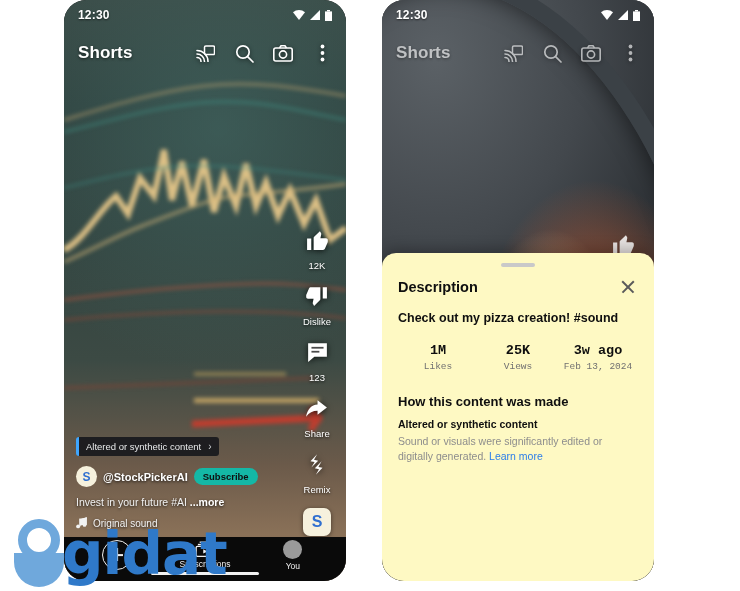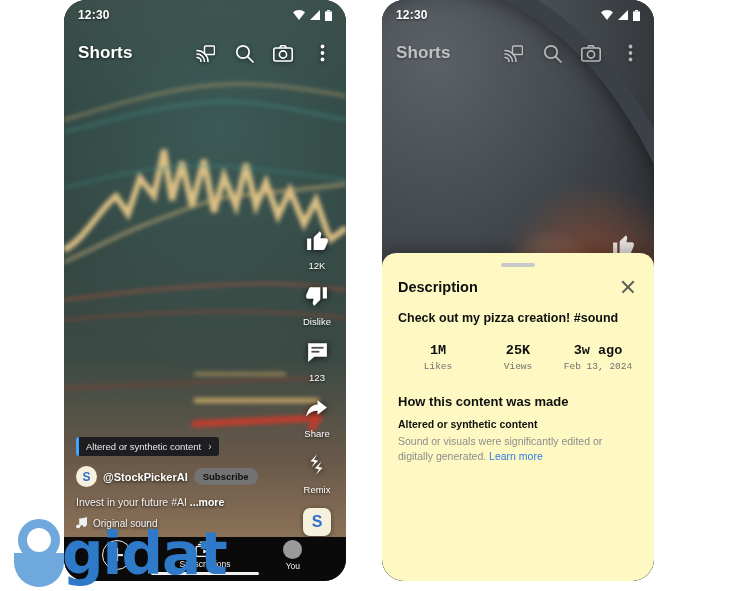--- a/index.html
+++ b/index.html
@@ -77,21 +77,21 @@
   
   .meta{position:absolute;left:0;right:46px;bottom:52px;padding:0 12px;box-sizing:border-box;z-index:6;}
   .chip{display:inline-flex;align-items:center;gap:7px;background:rgba(20,22,26,.88);
     border-radius:3px;padding:4px 8px 4px 7px;border-left:3px solid #3ea6ff;max-width:100%;}
   .chip span.txt{color:#e9eaec;font-size:9.5px;white-space:nowrap;}
   .chip .chev{color:#cfd2d6;font-size:10px;line-height:1;}
   .chanrow{display:flex;align-items:center;gap:6px;margin-top:10px;}
   .chanrow .av{width:21px;height:21px;border-radius:50%;background:#f6f1dd;display:flex;
     align-items:center;justify-content:center;color:#2f6fd0;font-weight:700;font-size:12px;}
   .chanrow .handle{color:#fff;font-size:11px;font-weight:700;text-shadow:0 1px 3px rgba(0,0,0,.8);}
-  .subbtn{background:#737373;color:#0f0f0f;font-size:9.5px;font-weight:600;border-radius:11px;
+  .subbtn{background:#14b8a6;color:#0f0f0f;font-size:9.5px;font-weight:600;border-radius:11px;
     padding:3px 9px;border:none;}
   .desc{color:#f2f2f2;font-size:10.5px;margin-top:9px;text-shadow:0 1px 3px rgba(0,0,0,.85);}
   .desc b{font-weight:700;color:#fff;}
   .soundrow{display:flex;align-items:center;gap:6px;margin-top:9px;}
   .soundrow .snd{color:#f2f2f2;font-size:10px;text-shadow:0 1px 3px rgba(0,0,0,.85);}
 
   
   .bottomnav{position:absolute;left:0;right:0;bottom:0;height:44px;background:#0a0a0a;
     display:flex;align-items:center;justify-content:space-around;padding:0 10px 8px;
     box-sizing:border-box;z-index:7;}

